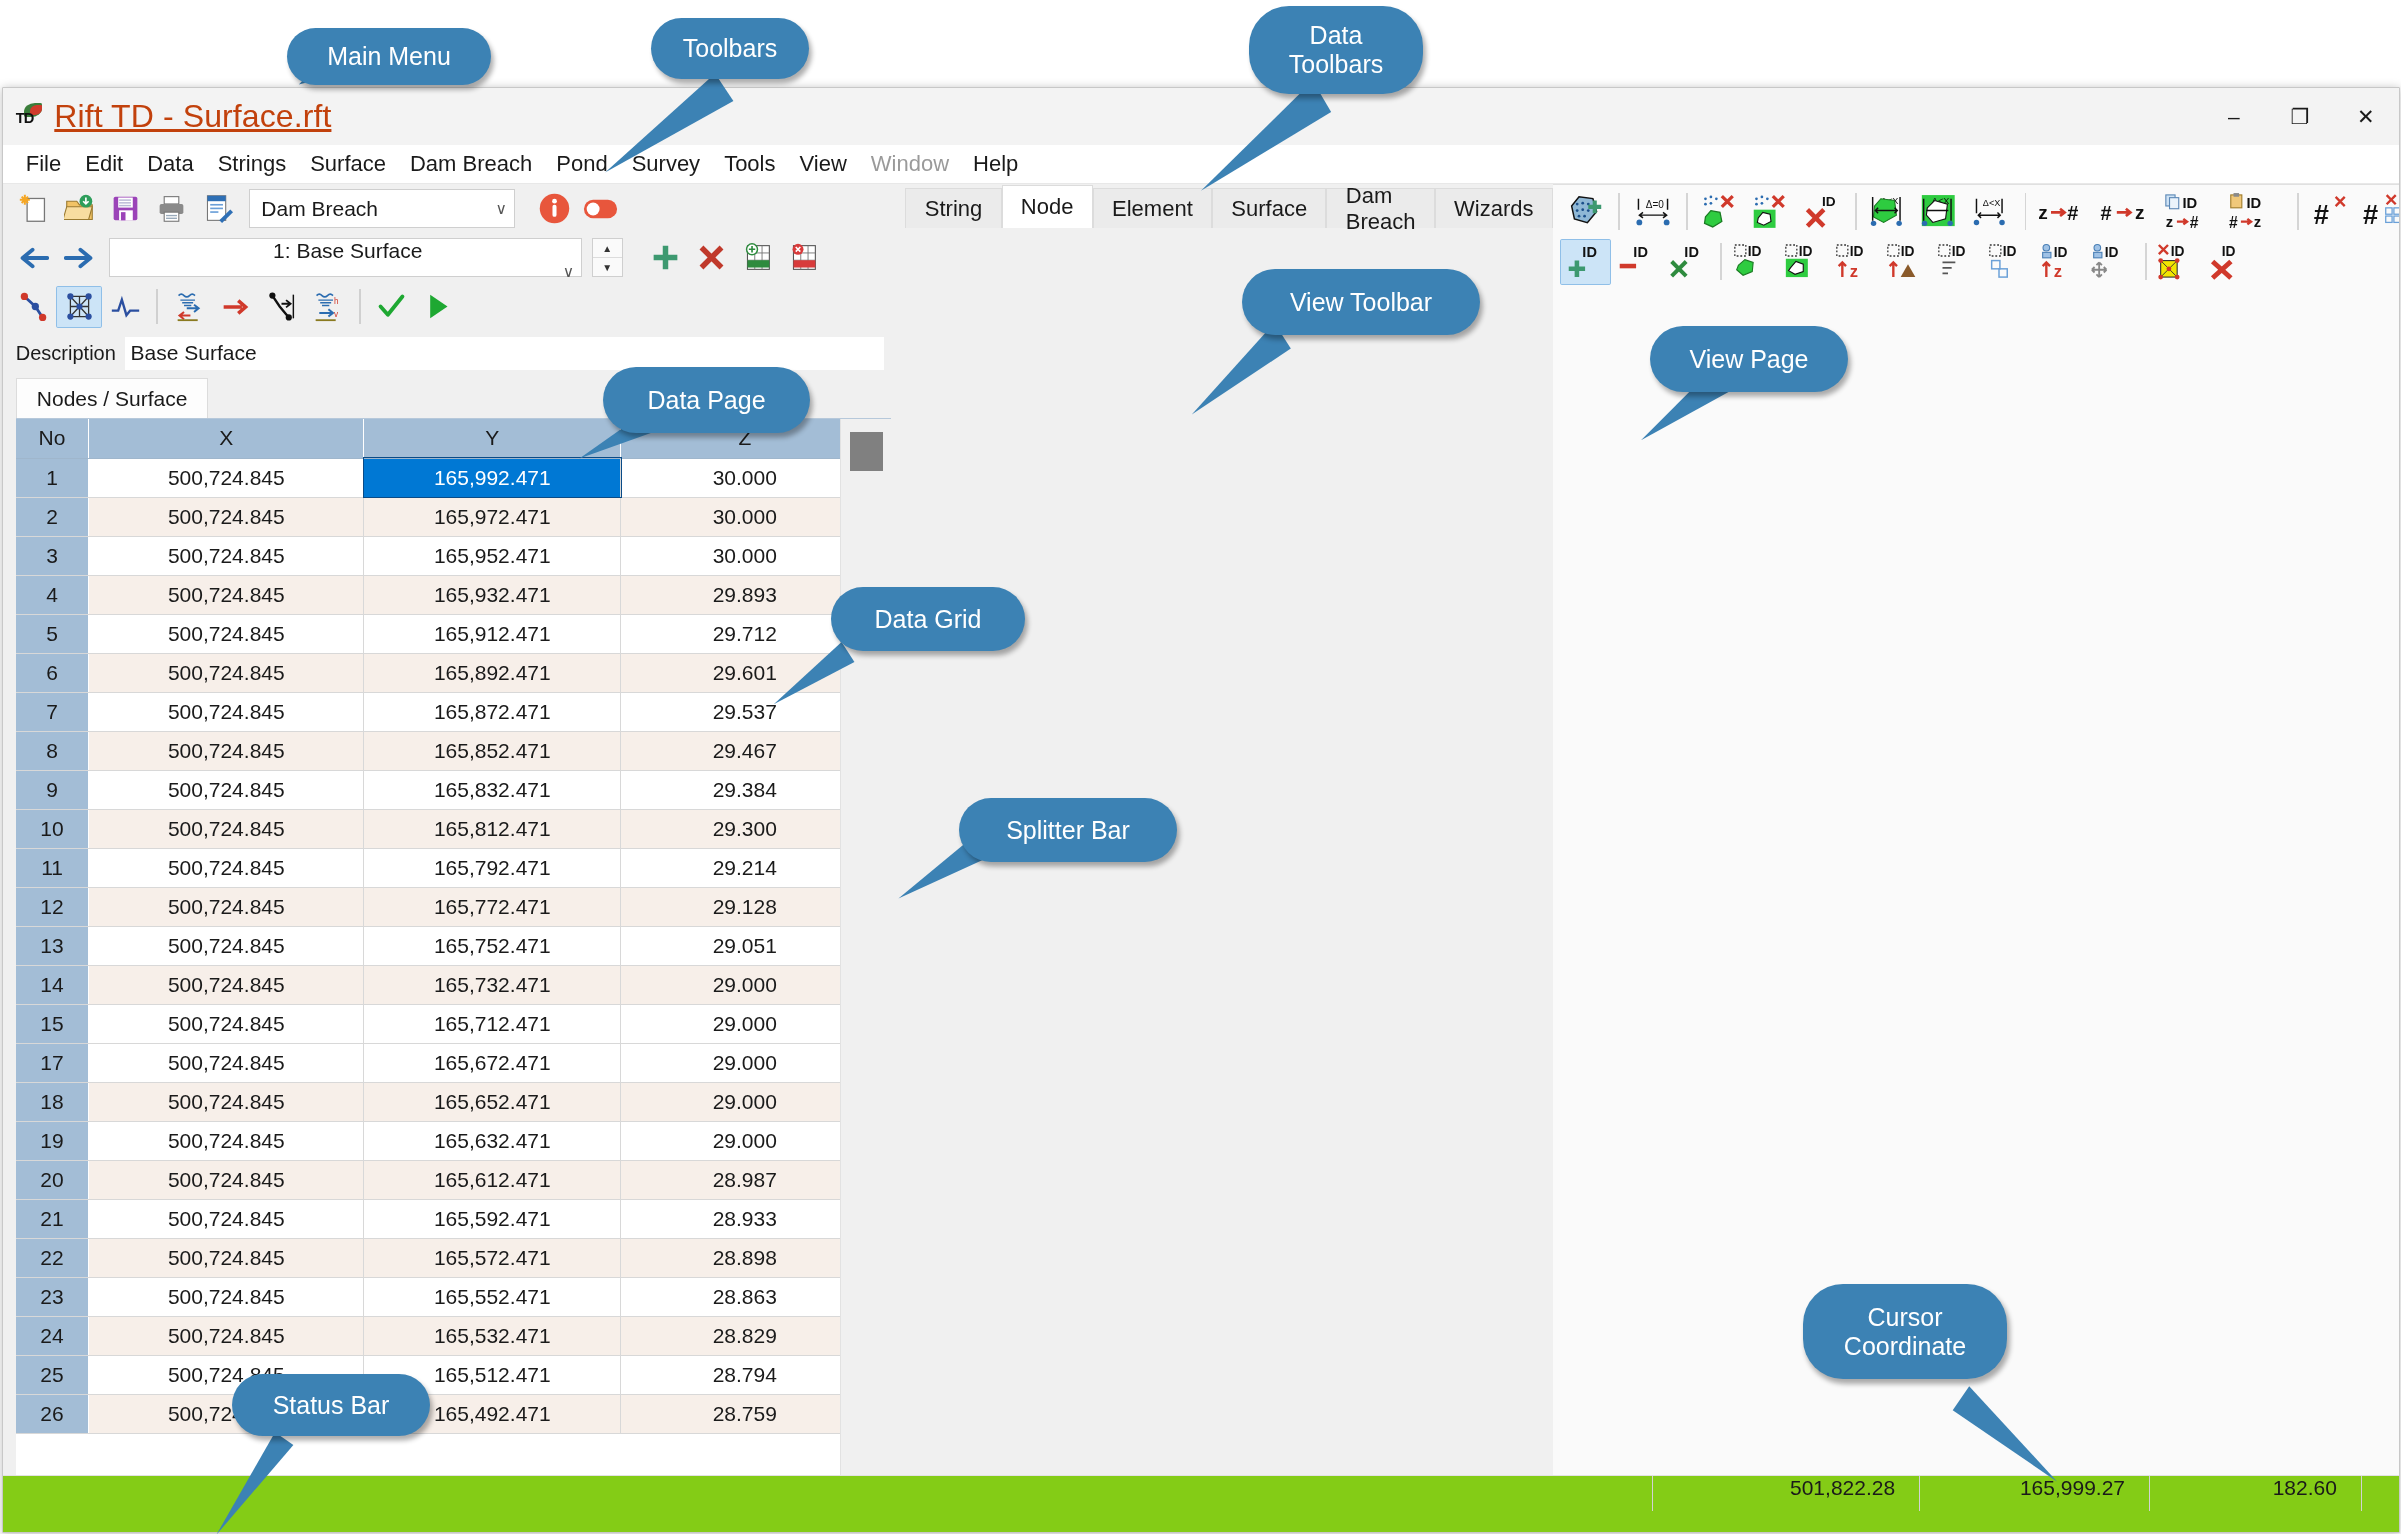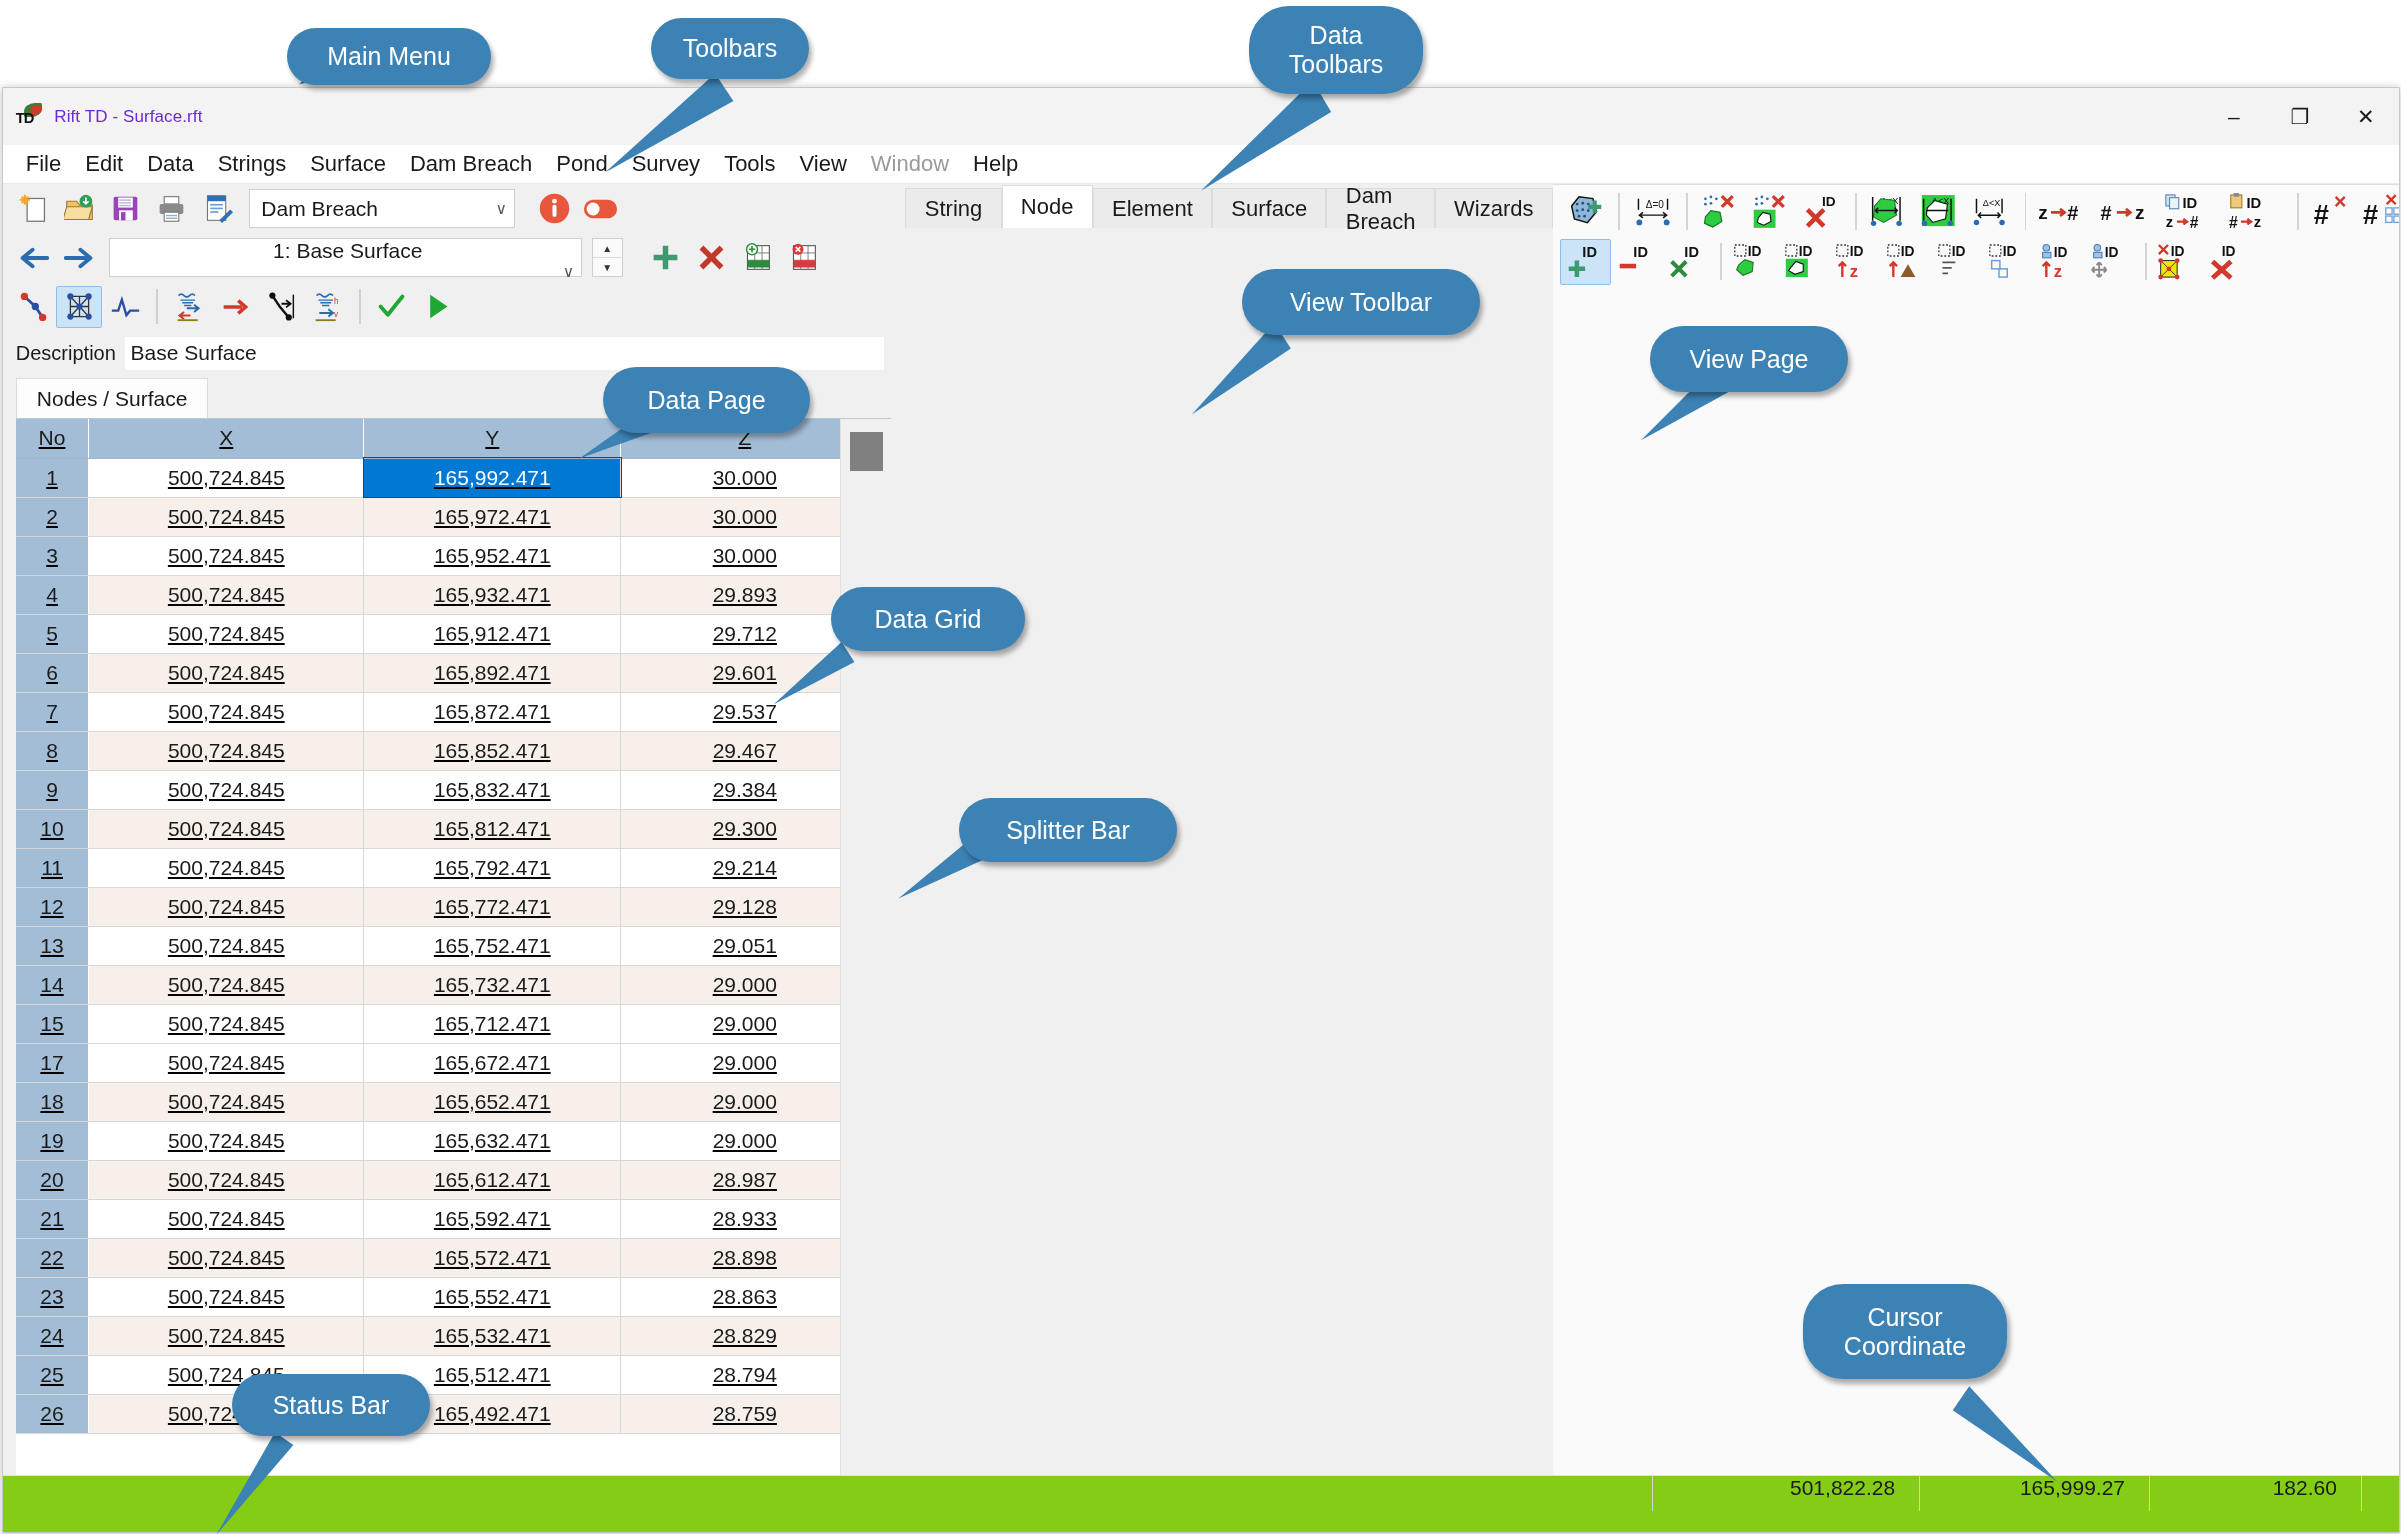--- a/index.html
+++ b/index.html
@@ -33,21 +33,21 @@
     position: relative;
   }
   #app-icon {
     width: 27.5px; height: 27.5px; margin-left: 13px; margin-right: 11px;
     position: relative; flex: 0 0 27.5px;
   }
   #app-icon .leaf { position:absolute; left:8.3px; top:0px; width:18.3px; height:14.7px; background:#3a7d3a; border-radius: 60% 10% 60% 10%; }
   #app-icon .leaf2 { position:absolute; left:13.8px; top:1.8px; width:12px; height:10px; background:#d03a2a; border-radius: 60% 10% 60% 10%; }
   #app-icon .td { position:absolute; left:0px; top:7.3px; font-size:14.7px; font-weight:bold; color:#111; letter-spacing:-0.9px;}
   #title-text {
-    font-size: 17px; color: #6d28d9; letter-spacing: 0.1px;
+    font-size: 32px; color: #c2410c; letter-spacing: 0.1px; text-decoration: underline;
   }
   #window-controls { position:absolute; right:0; top:0; height:57px; display:flex; }
   .wbtn { width: 66px; height: 57px; display:flex; align-items:center; justify-content:center; font-size:21px; color:#1a1a1a; }
 
   
   #menubar {
     height: 39px; flex: 0 0 39px;
     background: #ffffff;
     display: flex; align-items: center;
     padding-left: 11px;
@@ -90,21 +90,21 @@
   #desc-row { height: 44px; display:flex; align-items:center; padding-left: 13px; background:#f0f0f0; }
   #desc-label { font-size:20px; color:#1a1a1a; margin-right:9.2px; }
   #desc-input { flex:1; height:33px; background:#fff; border:none; outline:none; font-size:21px; padding-left:5.5px; color:#1a1a1a; font-family:"Liberation Sans",sans-serif; margin-right: 7.3px;}
 
   
   #page-tabs { height: 43px; display:flex; align-items:flex-end; padding-left: 13px; background:#f0f0f0; }
   .ptab { height: 40px; display:flex; align-items:center; padding: 0 20px; font-size:21px; color:#1a1a1a; background:#ececec; border:0.9px solid #dcdcdc; border-bottom:none;}
   .ptab.active { background:#fdfdfd; }
 
   
-  #grid-wrap { flex:1 1 auto; display:flex; min-height:0; margin: 0 0 0 13px; border-top:0.9px solid #b6c8da; background:#fff;text-decoration:underline; }
+  #grid-wrap { flex:1 1 auto; display:flex; min-height:0; margin: 0 0 0 13px; border-top:0.9px solid #b6c8da; background:#fff; }
   #grid-scroll { flex:1 1 auto; overflow:hidden; }
   table.grid { border-collapse: collapse; width: 100%; table-layout: fixed; }
   table.grid th {
     background:#a3bdd6; color:#1a1a1a; font-weight:normal; font-size:21px;
     height: 39px; border-right:0.9px solid #fff; border-bottom:0.9px solid #9fb6cc;
   }
   table.grid td { height: 39px; font-size:21px; color:#1a1a1a; text-align:center; border-right:0.9px solid #d8d8d8; border-bottom:0.9px solid #d8d8d8; }
   table.grid td.rownum { background:#a3bdd6; text-align:center; border-right:0.9px solid #fff; }
   table.grid tr.odd td { background:#ffffff; }
   table.grid tr.even td { background:#f7efe9; }

